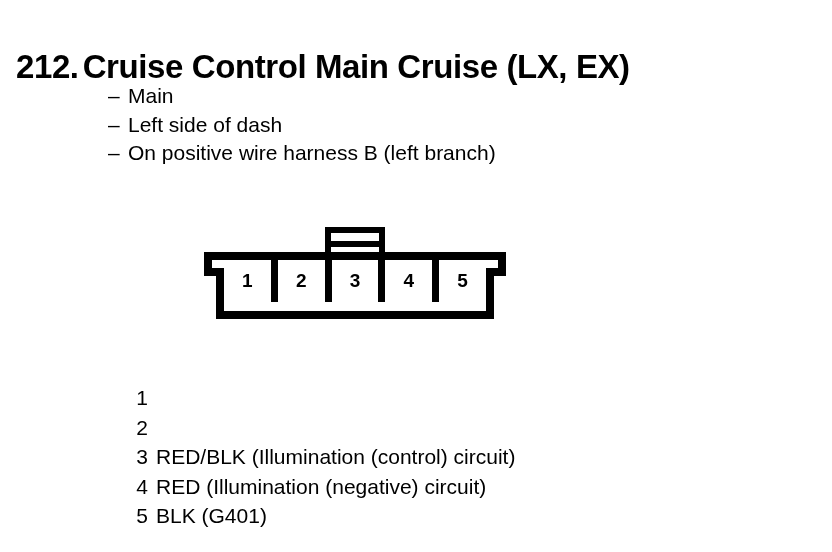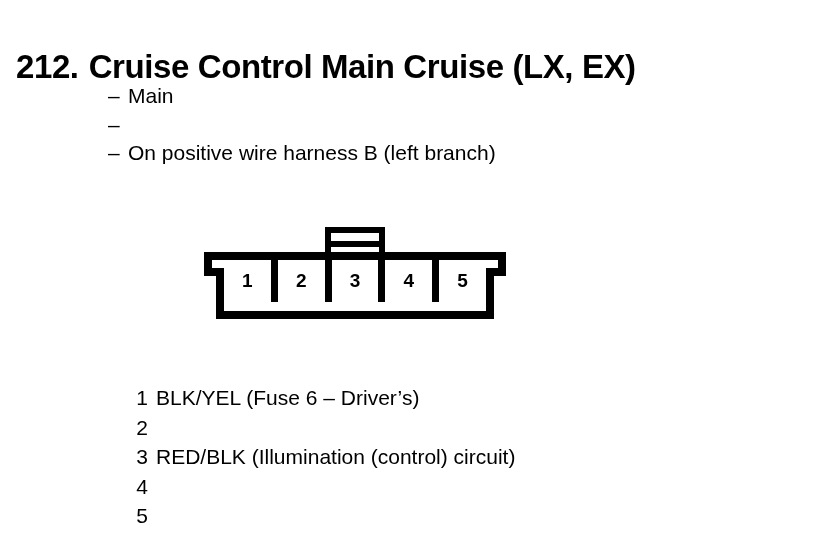--- a/index.html
+++ b/index.html
@@ -24,21 +24,21 @@
     left: 16px;
     top: 26px;
     font-size: 33px;
     font-weight: bold;
     letter-spacing: -0.4px;
     line-height: 38px;
     white-space: nowrap;
   }
   #page-title .title-number {
     display: inline-block;
-    margin-right: 10px;
+    margin-right: 4px;
   }
 
   
   #attribute-list {
     position: absolute;
     left: 108px;
     top: 82px;
     list-style: none;
     margin: 0;
     padding: 0;
@@ -232,20 +232,21 @@
   <span class="title-number">212.</span><span class="title-text">Cruise Control Main Cruise (LX, EX)</span>
 </h1>
 
 <ul id="attribute-list">
   <li>
     <span class="bullet-dash">–</span>
     <span class="attr-text">Main</span>
   </li>
   <li>
     <span class="bullet-dash">–</span>
+    <span class="attr-text">Left side of dash</span>
   </li>
   <li>
     <span class="bullet-dash">–</span>
     <span class="attr-text">On positive wire harness B (left branch)</span>
   </li>
 </ul>
 
 <div id="connector-diagram">
 
   <div class="connector-tab">
@@ -271,28 +272,29 @@
       <div class="terminal-cell">3</div>
       <div class="terminal-cell">4</div>
       <div class="terminal-cell">5</div>
     </div>
   </div>
 </div>
 
 <ul id="pin-legend">
   <li>
     <span class="pin-number">1</span>
-    <span class="pin-desc">BLK/YEL (Fuse 6 – Driver’s)</span>
   </li>
   <li>
     <span class="pin-number">2</span>
   </li>
   <li>
     <span class="pin-number">3</span>
     <span class="pin-desc">RED/BLK (Illumination (control) circuit)</span>
   </li>
   <li>
     <span class="pin-number">4</span>
+    <span class="pin-desc">RED (Illumination (negative) circuit)</span>
   </li>
   <li>
     <span class="pin-number">5</span>
+    <span class="pin-desc">BLK (G401)</span>
   </li>
 </ul>
 
 </body></html>

